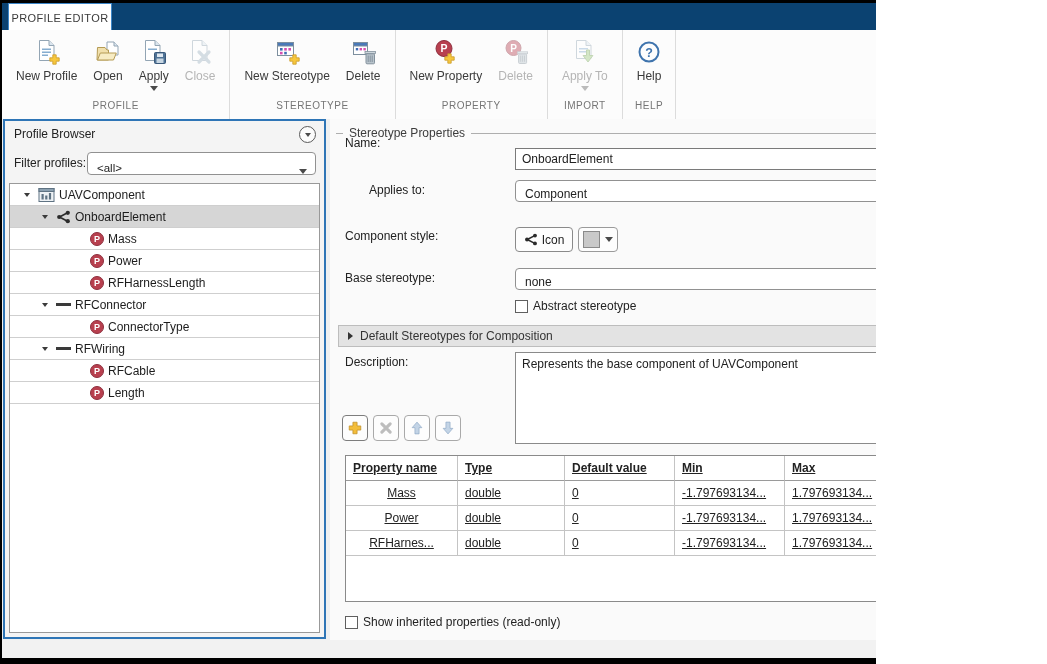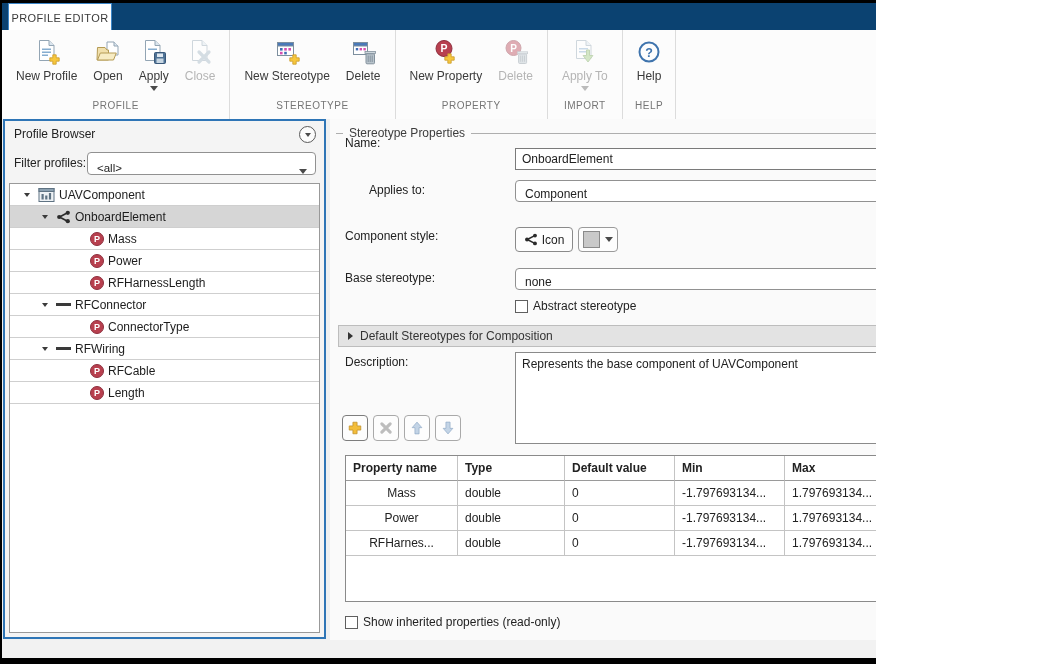--- a/index.html
+++ b/index.html
@@ -105,21 +105,21 @@
   .act-row{position:absolute;left:12px;top:296px;display:flex;gap:5px;}
   .act-btn{width:26px;height:26px;border:1px solid #a9a9a9;border-radius:4px;background:#fdfdfd;
            display:flex;align-items:center;justify-content:center;cursor:pointer;box-sizing:border-box;}
   .act-btn.primary{border-color:#7d7d7d;}
 
   
   .ptable{position:absolute;left:15px;top:336px;width:662px;height:147px;background:#fff;border:1px solid #8a8a8a;
           box-sizing:border-box;overflow:hidden;}
   .p-row{display:grid;grid-template-columns:112px 107px 110px 110px 113px 108px;height:25px;}
   .p-cell{border-right:1px solid #c4c4c4;border-bottom:1px solid #c4c4c4;display:flex;align-items:center;
-          padding:0 7px;font-size:12px;color:#222;overflow:hidden;white-space:nowrap;box-sizing:border-box;}
+          padding:0 7px;font-size:12px;color:#222;overflow:hidden;white-space:nowrap;box-sizing:border-box;text-decoration:underline;}
   .p-cell:last-child{border-right:none;}
   .p-head .p-cell{font-weight:bold;border-bottom:1px solid #9a9a9a;}
   .p-body .p-cell:first-child{justify-content:center;}
 
   
   .vscroll{position:absolute;left:1022px;top:119px;width:16px;height:521px;background:#f1f1f1;
            border-left:1px solid #dedede;box-sizing:border-box;}
   .vs-up,.vs-down{position:absolute;left:0;width:100%;height:14px;display:flex;align-items:center;justify-content:center;cursor:pointer;}
   .vs-up{top:0;} .vs-down{bottom:0;}
   .tri-u{width:0;height:0;border-left:4px solid transparent;border-right:4px solid transparent;border-bottom:5px solid #8a8a8a;}

